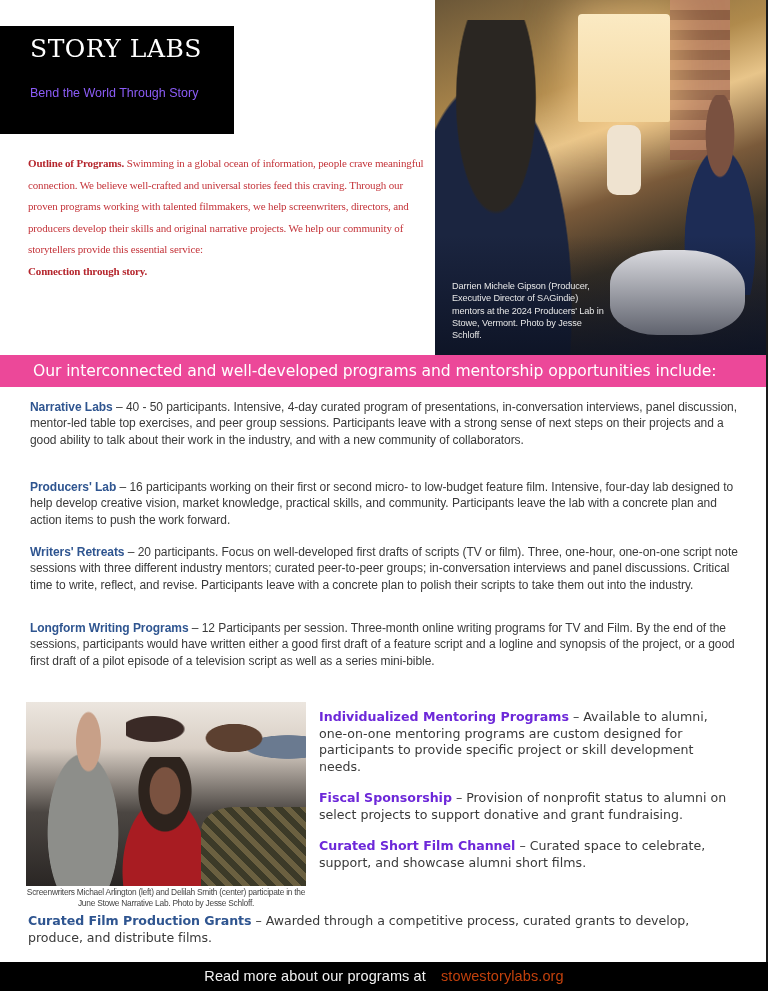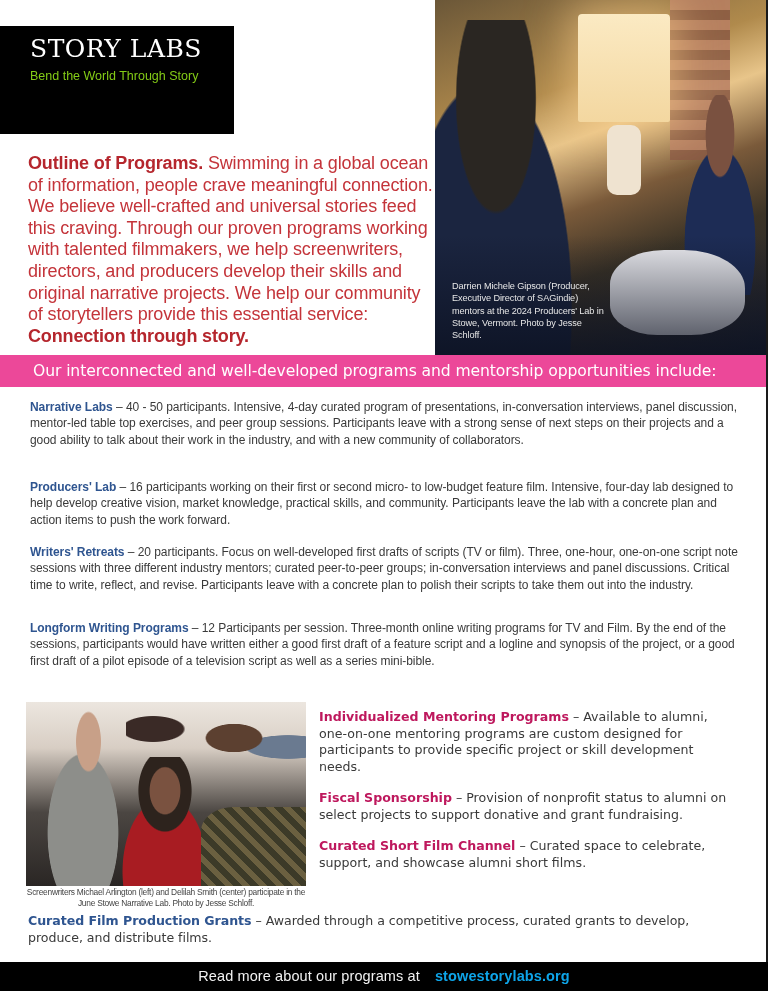--- a/index.html
+++ b/index.html
@@ -6,26 +6,26 @@
     html, body { width: 768px; height: 991px; background: #ffffff; overflow: hidden; }
     body { position: relative; font-family: "Liberation Sans", sans-serif; color: #3a3a3a; }
 
     
     .logo {
       position: absolute; left: 0; top: 26px; width: 234px; height: 108px;
       background: #000; color: #fff; padding: 8px 0 0 30px;
     }
     .logo .l1 { font-family: "DejaVu Serif", serif; font-size: 40px; line-height: 42px; letter-spacing: 1px; }
     .logo .l2 { font-family: "DejaVu Serif", serif; font-size: 25px; line-height: 30px; letter-spacing: 0.5px; }
-    .logo .tag { font-family: "Liberation Sans", sans-serif; font-size: 12.5px; line-height: 18px; margin-top: 3px; color: #84cc16; }
+    .logo .tag { font-family: "Liberation Sans", sans-serif; font-size: 12.5px; line-height: 18px; margin-top: 20px; color: #8b5cf6; }
 
     
     .intro {
       position: absolute; left: 28px; top: 153px; width: 405px;
-      font-family: Liberation Sans, sans-serif; font-size: 18px; line-height: 21.6px;
+      font-family: Liberation Serif, serif; font-size: 11px; line-height: 21.6px;
       color: #c4343a; letter-spacing: -0.15px;
     }
     .intro b { font-weight: bold; color: #b5262d; }
 
     
     .photo-top {
       position: absolute; left: 435px; top: 0; width: 333px; height: 355px; overflow: hidden;
       background: linear-gradient(160deg, #6b5738 0%, #b08a4c 28%, #e8c58a 40%, #7a5a3a 55%, #3b3326 70%, #1c2233 100%);
     }
     .photo-top .lamp {
@@ -64,21 +64,21 @@
     .prog {
       position: absolute; left: 30px; width: 715px;
       font-family: "Liberation Sans", sans-serif; font-size: 12px; line-height: 16.4px; color: #3a3a3a;
       letter-spacing: -0.05px;
     }
     .prog .pname { color: #2f5590; font-weight: bold; }
     .prog-right {
       position: absolute; left: 319px; width: 420px;
       font-family: "DejaVu Sans", sans-serif; font-size: 12.6px; line-height: 16.6px; color: #3a3a3a;
     }
-    .prog-right .pname { color: #be185d; font-weight: bold; }
+    .prog-right .pname { color: #6d28d9; font-weight: bold; }
 
     
     .photo-bottom {
       position: absolute; left: 26px; top: 702px; width: 280px; height: 184px; overflow: hidden;
       background: linear-gradient(180deg, #ece6df 0%, #d8cec4 25%, #4b4642 60%, #2a2624 100%);
     }
     .photo-bottom .man { position: absolute; left: 2px; top: 8px; width: 110px; height: 176px;
       background: radial-gradient(ellipse at 55% 18%, #c8a088 0 14%, transparent 15%),
                   radial-gradient(ellipse at 50% 70%, #8d8e8a 0 45%, transparent 46%); }
     .photo-bottom .girl { position: absolute; left: 85px; top: 55px; width: 120px; height: 135px;
@@ -95,21 +95,21 @@
       position: absolute; left: 26px; top: 887px; width: 280px; text-align: center;
       font-size: 8.4px; line-height: 10.5px; color: #444; letter-spacing: -0.25px;
     }
 
     
     .footer {
       position: absolute; left: 0; top: 962px; width: 768px; height: 29px;
       background: #000; color: #f2f2f2; text-align: center;
       font-size: 14.5px; line-height: 29px; letter-spacing: 0.1px;
     }
-    .footer b { font-weight: bold; color: #0ea5e9; margin-left: 11px; }
+    .footer b { font-weight: normal; color: #c2410c; margin-left: 11px; }
     .right-edge { position: absolute; right: 0; top: 0; width: 2px; height: 962px; background: #1a1a1a; }
   </style>
 </head>
 <body>
 
 <div class="logo">
   <div class="l2">STORY LABS</div>
   <div class="tag">Bend the World Through Story</div>
 </div>
 

